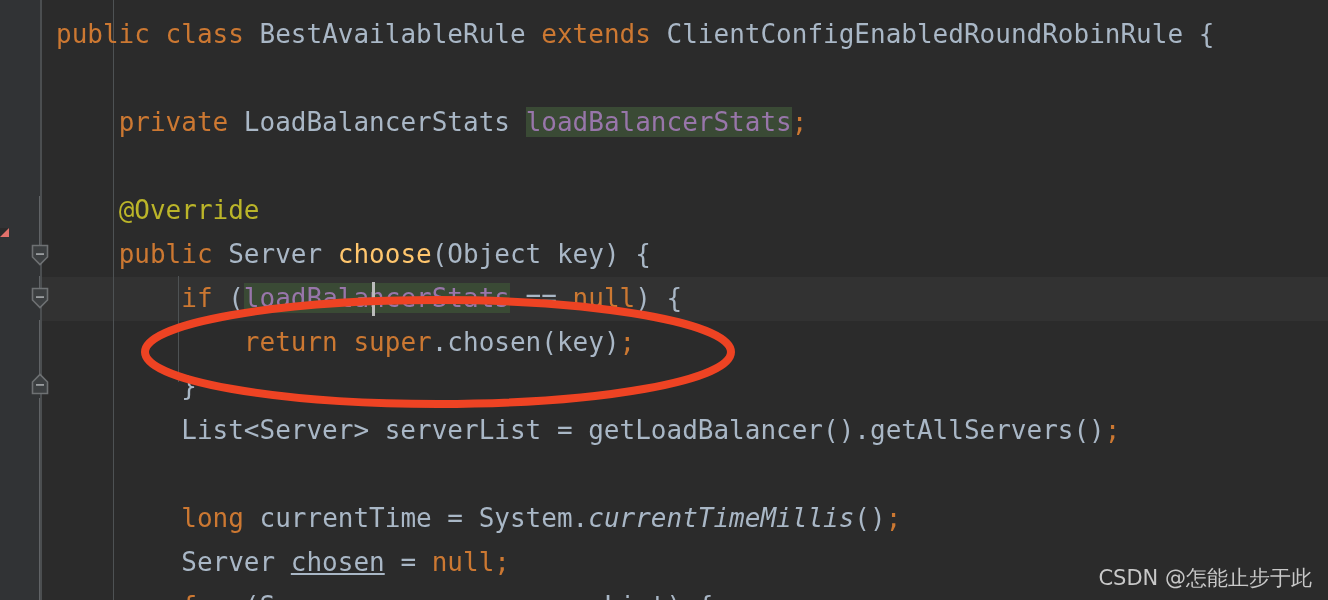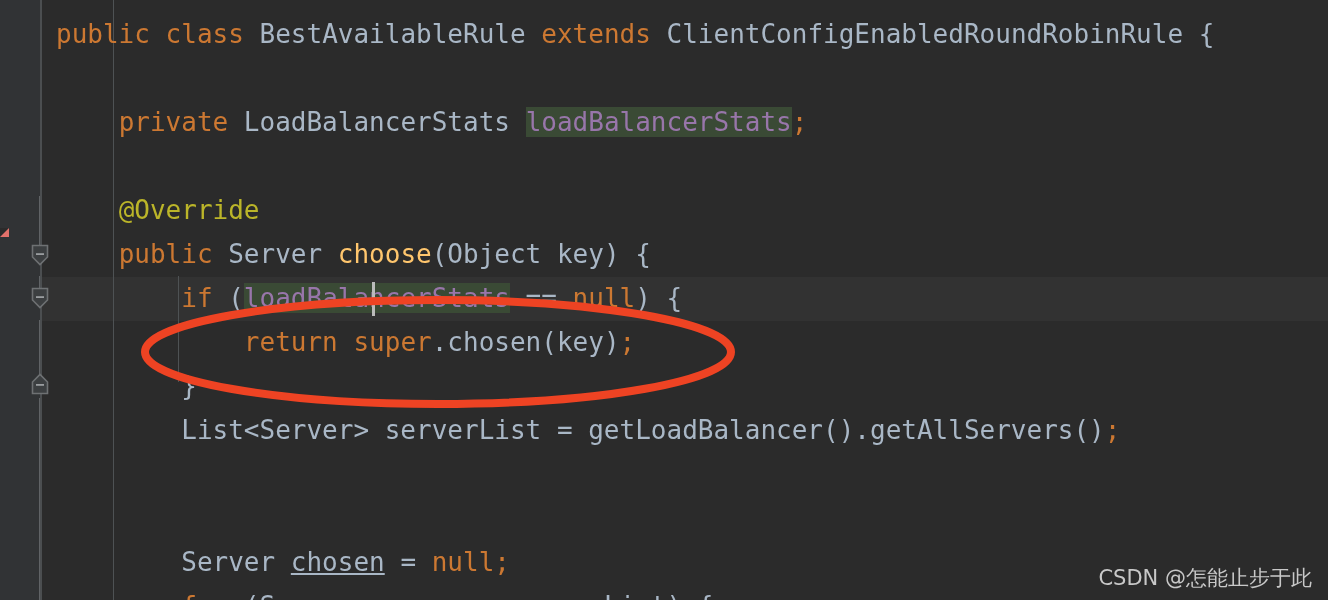--- a/index.html
+++ b/index.html
@@ -190,20 +190,21 @@
     <div class="indent-guide" style="left:136px; top:276px; height:106px;"></div>
 
     <div class="code-line" style="top:12px;  left:14px;"><span class="tok-kw">public</span><span class="tok-plain"> </span><span class="tok-kw">class</span><span class="tok-plain"> BestAvailableRule </span><span class="tok-kw">extends</span><span class="tok-plain"> ClientConfigEnabledRoundRobinRule {</span></div>
     <div class="code-line" style="top:188px; left:14px;"><span class="tok-plain">    </span><span class="tok-anno">@Override</span></div>
     <div class="code-line" style="top:100px; left:14px;"><span class="tok-plain">    </span><span class="tok-kw">private</span><span class="tok-plain"> LoadBalancerStats </span><span class="tok-field tok-hl">loadBalancerStats</span><span class="tok-kw">;</span></div>
     <div class="code-line" style="top:232px; left:14px;"><span class="tok-plain">    </span><span class="tok-kw">public</span><span class="tok-plain"> Server </span><span class="tok-method">choose</span><span class="tok-plain">(Object key) {</span></div>
     <div class="code-line" style="top:276px; left:14px;"><span class="tok-plain">        </span><span class="tok-kw">if</span><span class="tok-plain"> (</span><span class="tok-field tok-hl">loadBalancerStats</span><span class="tok-plain"> == </span><span class="tok-kw">null</span><span class="tok-plain">) {</span></div>
     <div class="code-line" style="top:320px; left:14px;"><span class="tok-plain">            </span><span class="tok-kw">return</span><span class="tok-plain"> </span><span class="tok-kw">super</span><span class="tok-plain">.chosen(key)</span><span class="tok-kw">;</span></div>
     <div class="code-line" style="top:364px; left:14px;"><span class="tok-plain">        }</span></div>
     <div class="code-line" style="top:408px; left:14px;"><span class="tok-plain">        List&lt;Server&gt; serverList = getLoadBalancer().getAllServers()</span><span class="tok-kw">;</span></div>
+    <div class="code-line" style="top:496px; left:14px;"><span class="tok-plain">        </span><span class="tok-kw">long</span><span class="tok-plain"> currentTime = System.</span><span class="tok-staticm">currentTimeMillis</span><span class="tok-plain">()</span><span class="tok-kw">;</span></div>
     <div class="code-line" style="top:540px; left:14px;"><span class="tok-plain">        Server </span><span class="tok-local">chosen</span><span class="tok-plain"> = </span><span class="tok-kw">null</span><span class="tok-kw">;</span></div>
     <div class="code-line" style="top:584px; left:14px;"><span class="tok-plain">        </span><span class="tok-kw">for</span><span class="tok-plain"> (Server server : serverList) {</span></div>
 
     <div id="caret" style="left:330px; top:282px;"></div>
   </div>
 
   <div id="annotation-ellipse">
     <svg width="596" height="112" viewBox="0 0 596 112">
       <ellipse cx="298" cy="56" rx="293" ry="52" fill="none" stroke="#ee4323" stroke-width="8" stroke-linecap="round"></ellipse>
     </svg>

